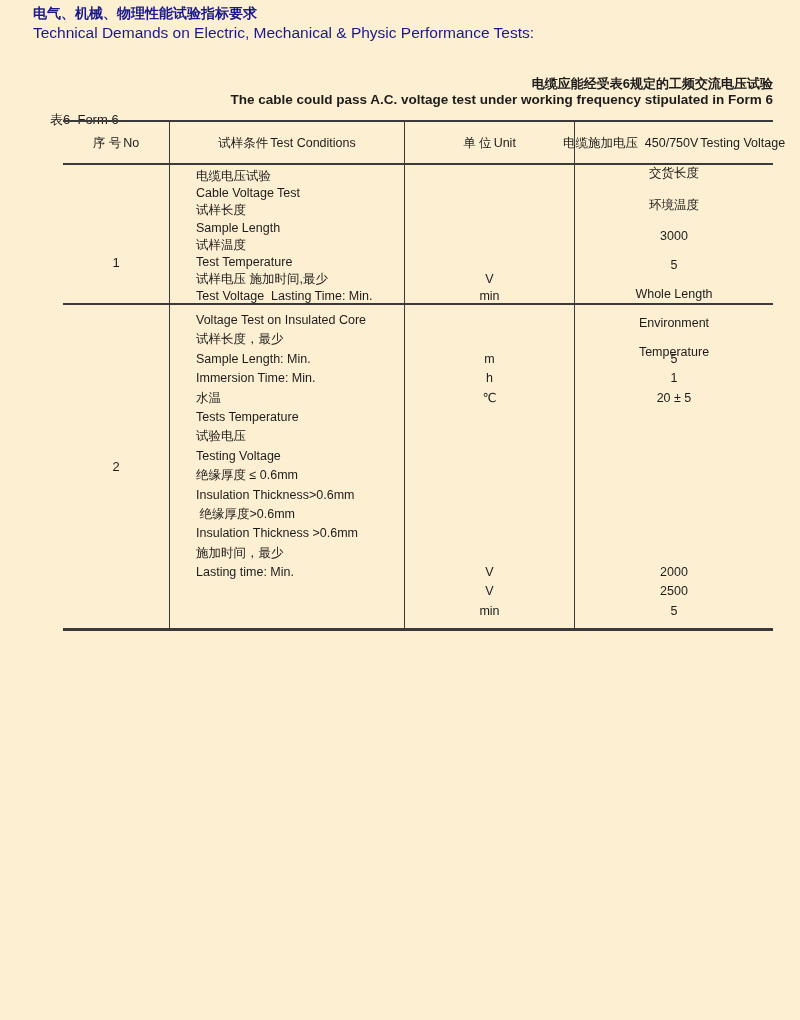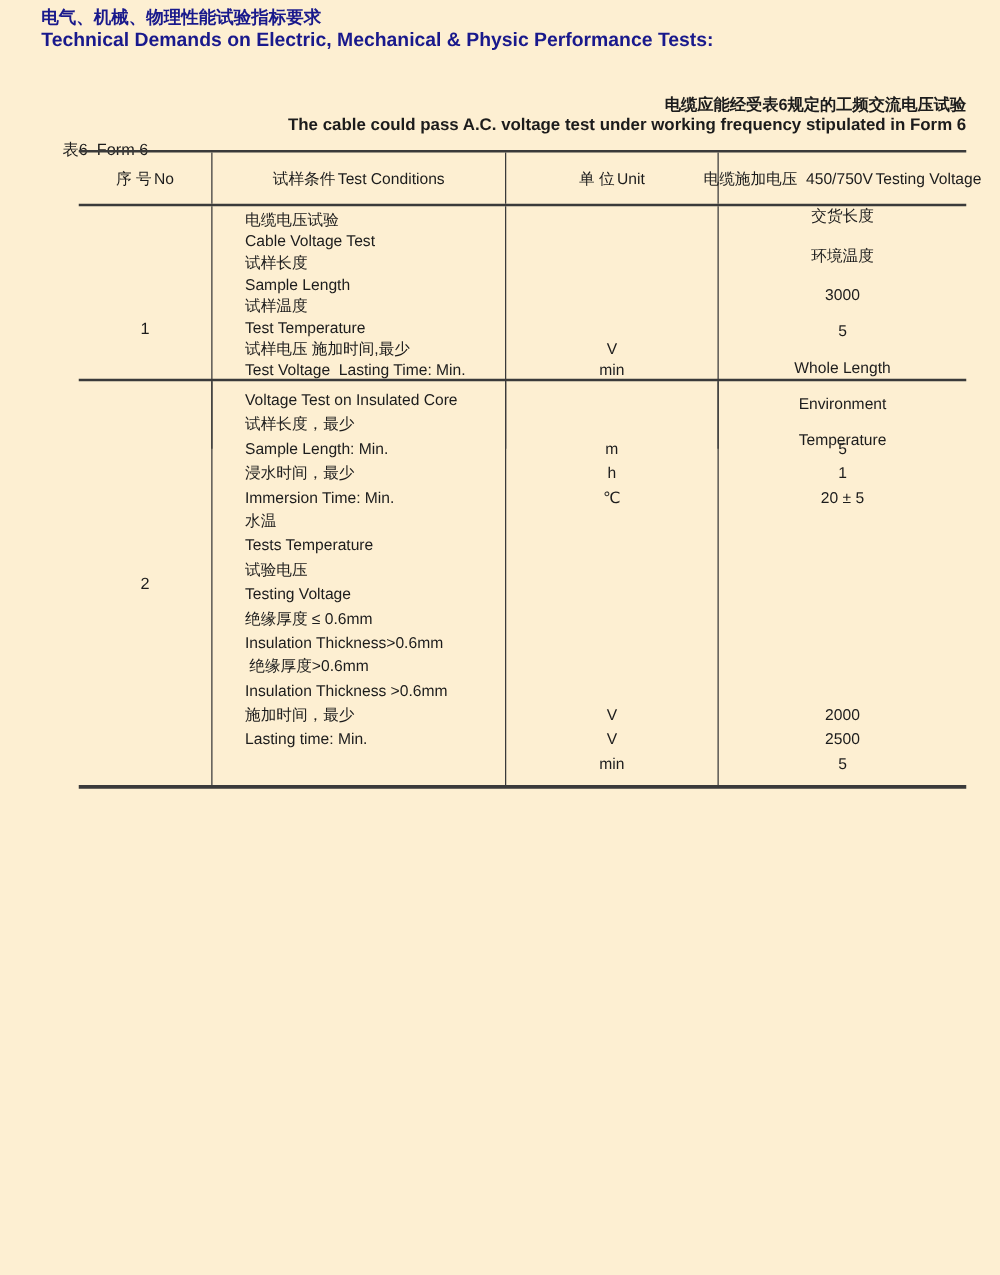--- a/index.html
+++ b/index.html
@@ -18,21 +18,21 @@
     font-family:"Liberation Sans","DejaVu Sans",sans-serif;
     overflow:hidden;
   }
   .title-zh{
     position:absolute;left:33px;top:5px;
     font-size:14px;font-weight:bold;color:var(--blue);
     white-space:pre;
   }
   .title-en{
     position:absolute;left:33px;top:24px;
-    font-size:15.5px;font-weight:bold;color:var(--blue);
+    font-size:15.5px;font-weight:normal;color:var(--blue);
     white-space:pre;
   }
   .caption-zh{
     position:absolute;right:27px;top:75px;
     font-size:13px;font-weight:bold;white-space:pre;margin-left:48px;
   }
   .cap-left{
     position:absolute;left:50px;top:91px;
     font-size:13px;white-space:pre;margin-top:20px;
   }
@@ -150,21 +150,20 @@
       </div>
     </div>
 
     <div class="row r2">
       <div class="cell vline num-cell">2</div>
       <div class="cell vline">
         <div class="lines lh19 cond">
             <div>Voltage Test on Insulated Core</div>
             <div>试样长度，最少</div>
             <div>Sample Length: Min.</div>
-            <div>浸水时间，最少</div>
             <div>Immersion Time: Min.</div>
             <div>水温</div>
             <div>Tests Temperature</div>
             <div>试验电压</div>
             <div>Testing Voltage</div>
             <div>绝缘厚度 ≤ 0.6mm</div>
             <div>Insulation Thickness&gt;0.6mm</div>
             <div> 绝缘厚度&gt;0.6mm</div>
             <div>Insulation Thickness &gt;0.6mm</div>
             <div>施加时间，最少</div>

